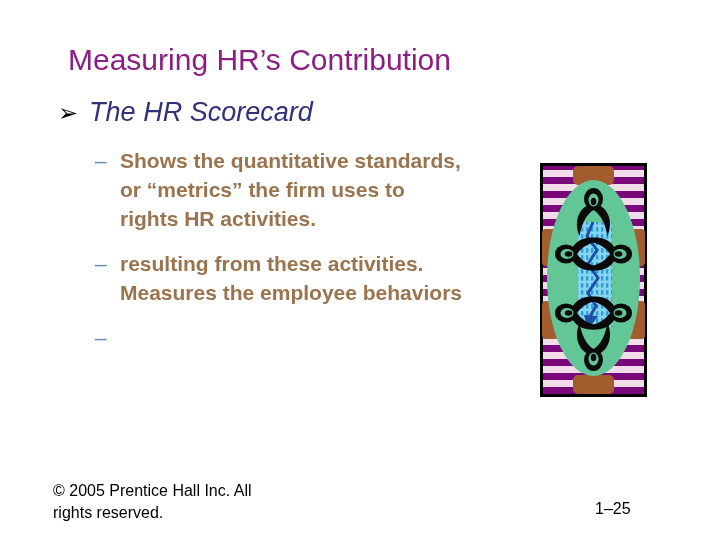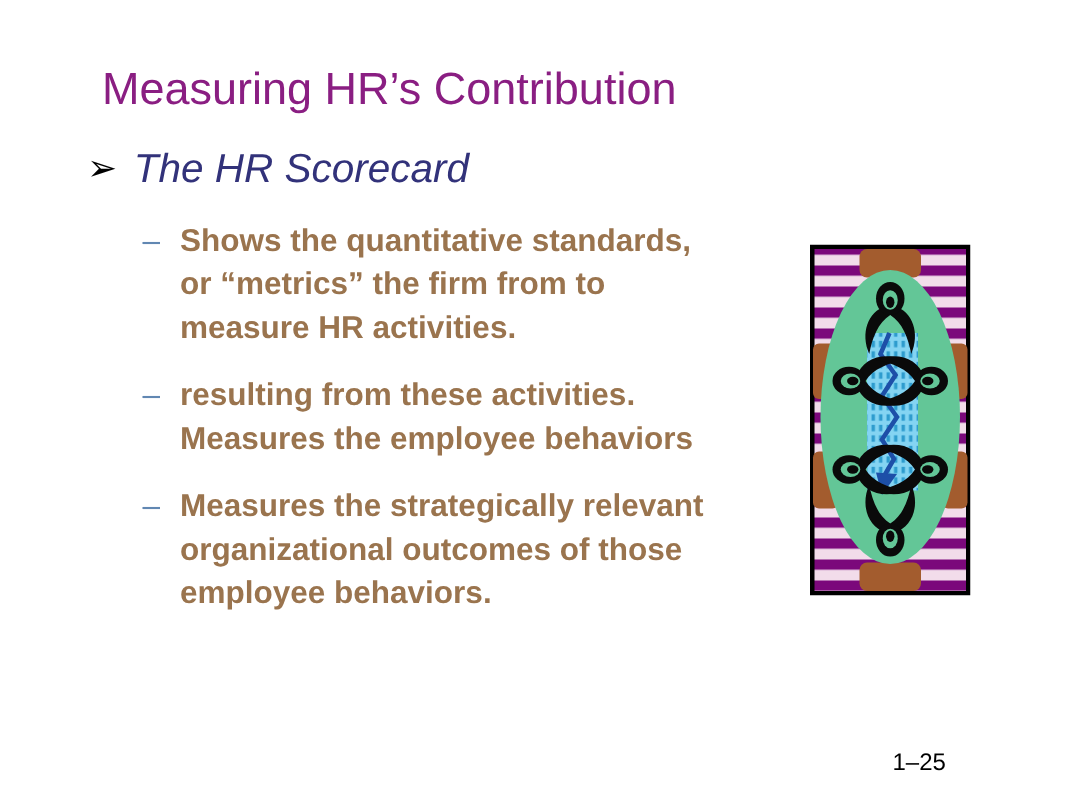--- a/index.html
+++ b/index.html
@@ -101,40 +101,35 @@
     <span class="arrow">➢</span>
     <span class="mb-text">The HR Scorecard</span>
   </div>
 
   <div class="sub-bullets">
 
     <div class="sub-bullet">
       <span class="marker">–</span>
       <span class="sb-text">
         <span class="line">Shows the quantitative standards,</span>
-        <span class="line">or “metrics” the firm from to</span>
-        <span class="line">measure HR activities.</span>
+        <span class="line">or “metrics” the firm uses to</span>
+        <span class="line">rights HR activities.</span>
       </span>
     </div>
 
     <div class="sub-bullet">
       <span class="marker">–</span>
       <span class="sb-text">
         <span class="line">resulting from these activities.</span>
         <span class="line">Measures the employee behaviors</span>
       </span>
     </div>
 
     <div class="sub-bullet">
       <span class="marker">–</span>
-      <span class="sb-text">
-        <span class="line">Measures the strategically relevant</span>
-        <span class="line">organizational outcomes of those</span>
-        <span class="line">employee behaviors.</span>
-      </span>
     </div>
 
   </div>
 
   <svg class="clipart" viewBox="0 0 107 234" xmlns="http://www.w3.org/2000/svg">
     <defs>
       <pattern id="stripes" patternUnits="userSpaceOnUse" width="107" height="14">
         <rect x="0" y="0" width="107" height="7" fill="#7B087B"></rect>
         <rect x="0" y="7" width="107" height="7" fill="#F2DCEA"></rect>
       </pattern>
@@ -175,16 +170,20 @@
     <g>
       <use href="#person" transform="translate(53.5,36)"></use>
       <use href="#person" transform="translate(26,91) rotate(-90)"></use>
       <use href="#person" transform="translate(81,91) rotate(90)"></use>
       <use href="#person" transform="translate(26,150) rotate(-90)"></use>
       <use href="#person" transform="translate(81,150) rotate(90)"></use>
       <use href="#person" transform="translate(53.5,197) rotate(180)"></use>
     </g>
   </svg>
 
+  <div class="footer-left">
+    <span class="line">© 2005 Prentice Hall Inc. All</span>
+    <span class="line">rights reserved.</span>
+  </div>
 
   <div class="page-number">1–25</div>
 
 </div>
 
 </body></html>

